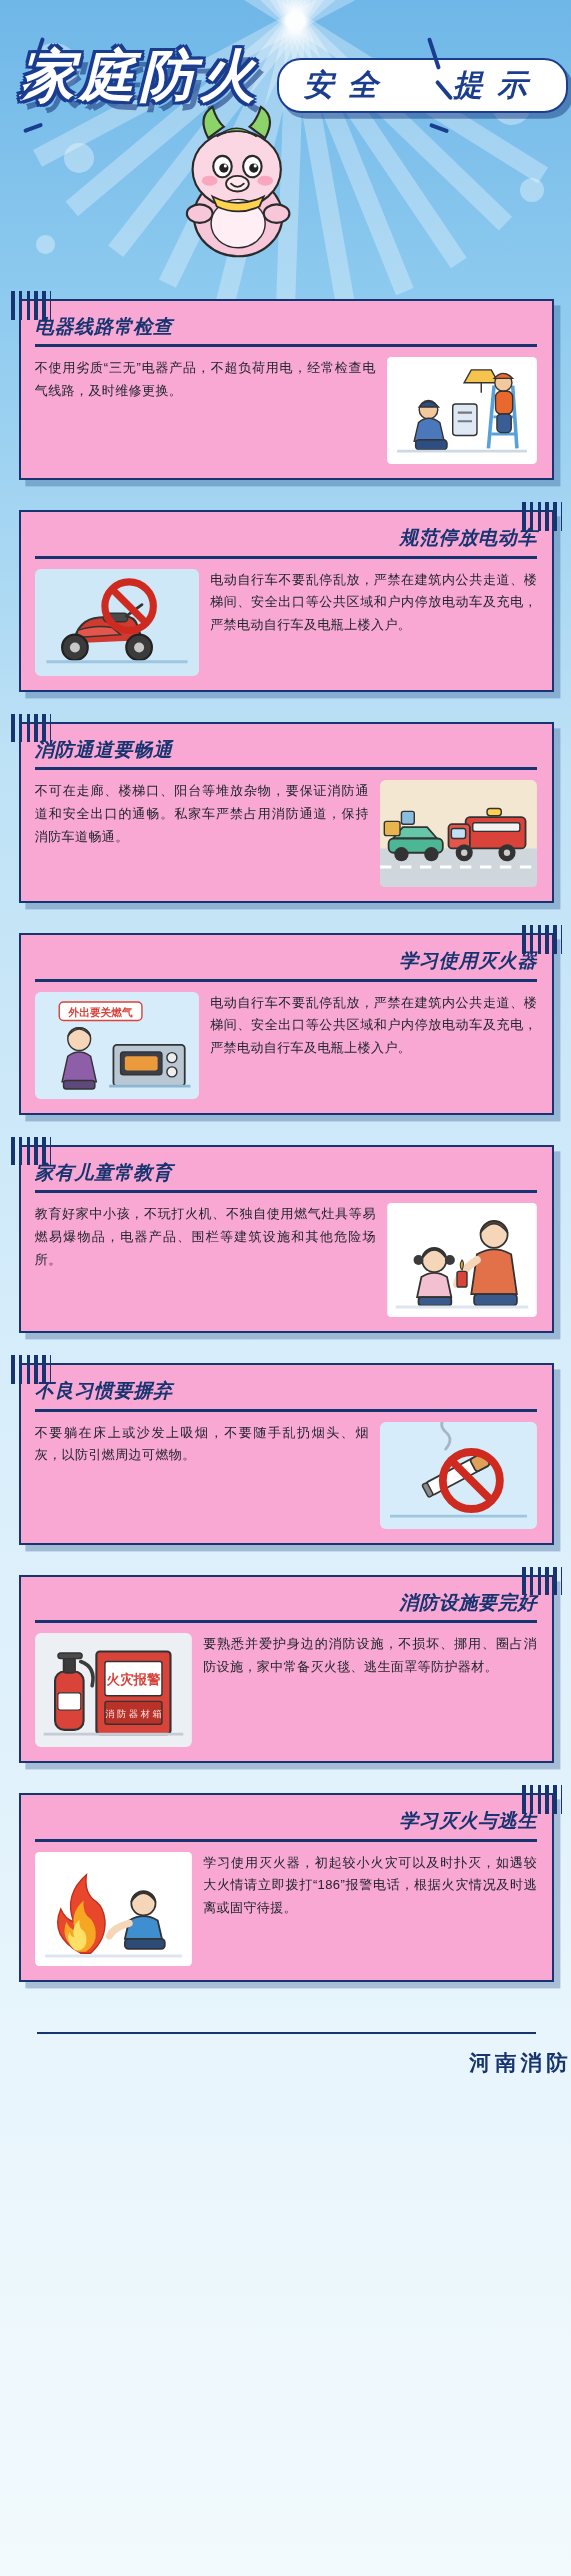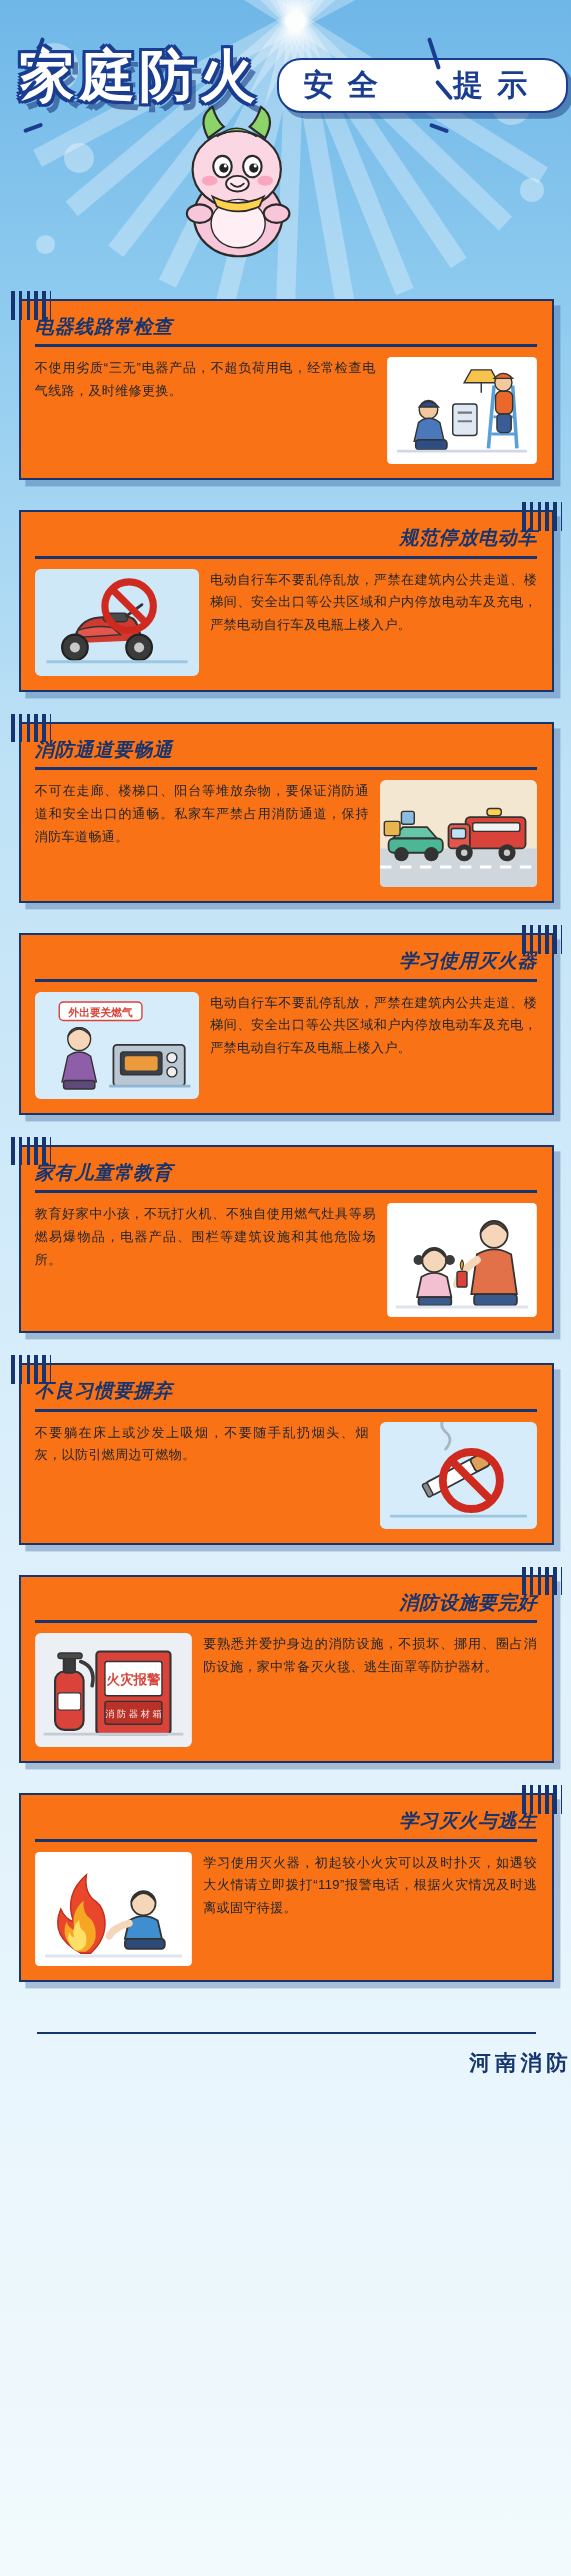--- a/index.html
+++ b/index.html
@@ -35,20 +35,21 @@
     background: rgba(255,255,255,0.35);
     z-index: 0;
   }
 
   
   .header {
     position: relative;
     z-index: 3;
     height: 299px;
     width: 472px;
+    font-style: italic;
   }
   .title-block {
     position: absolute;
     top: 36px; left: 0; width: 572px;
     text-align: center;
   }
   .main-title {
     display: inline-block;
     font-family: "Liberation Sans", sans-serif;
     font-weight: bold;
@@ -98,21 +99,21 @@
     width: 150px;
     height: 178px;
     z-index: 5;
   }
 
   
   .content { position: relative; z-index: 2; padding: 0 18.5px 7.1px 18.5px; }
 
   .card {
     position: relative;
-    background: #f97316;
+    background: #f9a8d4;
     border: 2.1px solid #16346f;
     margin-bottom: 30px;
     padding: 13px 14.3px 14.3px 14.3px;
     box-shadow: 6.4px 6.4px 0 rgba(28,62,130,0.30);
   }
   .card .stripe {
     position: absolute;
     width: 40px; height: 28.5px;
     top: -10px;
     background: repeating-linear-gradient(
@@ -500,21 +501,21 @@
           <path d="M56 138 q-14 -12 -8 -26 q2 7 7 8 q-5 -14 7 -25 q-1 11 6 16 q4 4 4 11 q1 11 -9 16 z" fill="#ffe066"></path>
 
           <circle cx="152" cy="72" r="17" fill="#f6d6b8" stroke="#333" stroke-width="2.5"></circle>
           <path d="M135 70 q17 -24 34 0 q-3 -14 -17 -14 q-14 0 -17 14 z" fill="#2d2d2d" stroke="#333" stroke-width="2"></path>
           <path d="M132 96 q20 -12 40 0 l6 26 l-52 0 z" fill="#3f8ed0" stroke="#333" stroke-width="2.5"></path>
           <rect x="126" y="122" width="56" height="14" rx="5" fill="#2d4b78" stroke="#333" stroke-width="2.5"></rect>
           <path d="M132 100 q-22 6 -28 18" stroke="#f6d6b8" stroke-width="10" stroke-linecap="round" fill="none"></path>
           <line x1="14" y1="146" x2="206" y2="146" stroke="#dde6ef" stroke-width="4"></line>
         </svg>
       </div>
-      <div class="card-text">学习使用灭火器，初起较小火灾可以及时扑灭，如遇较大火情请立即拨打“119”报警电话，根据火灾情况及时逃离或固守待援。</div>
+      <div class="card-text">学习使用灭火器，初起较小火灾可以及时扑灭，如遇较大火情请立即拨打“186”报警电话，根据火灾情况及时逃离或固守待援。</div>
     </div>
   </div>
 
 </div>
 
 <div class="footer">
   <div class="footer-line"></div>
   <div class="footer-text">河南消防</div>
 </div>
 

